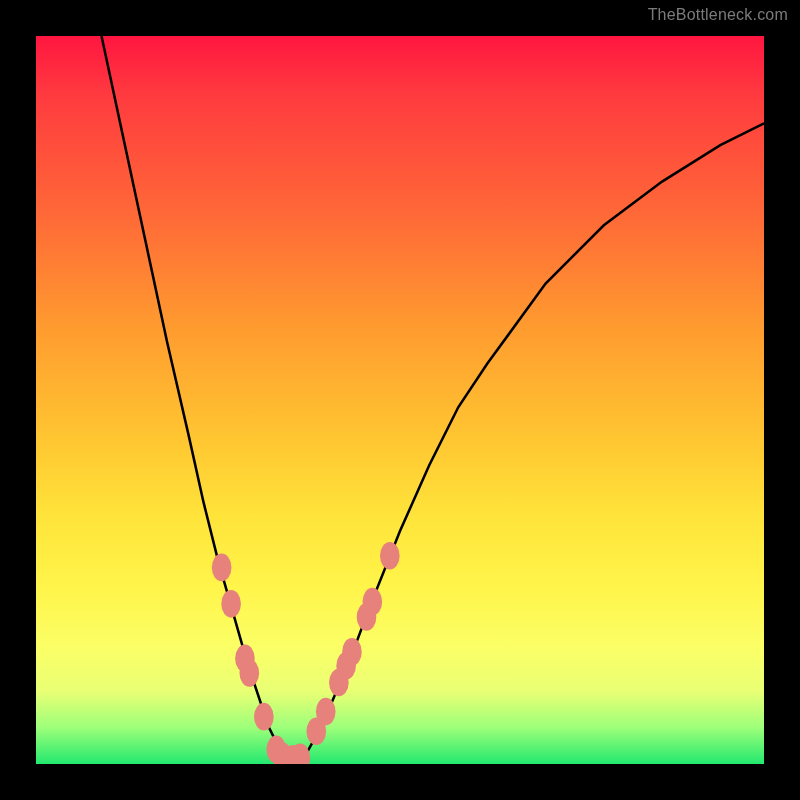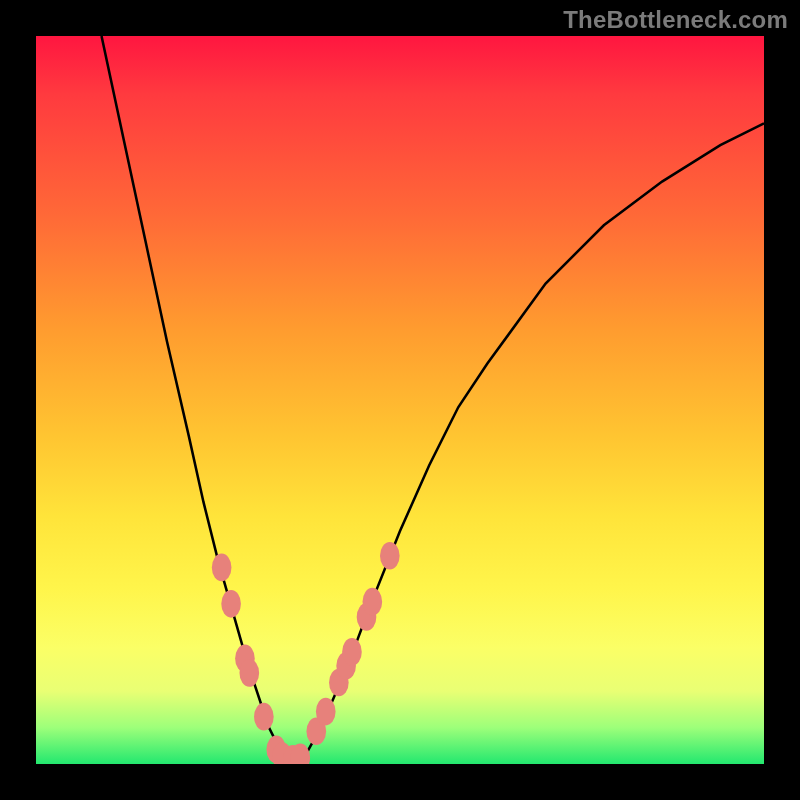--- a/index.html
+++ b/index.html
@@ -37,22 +37,22 @@
       #e9ff74 90%,
       #9dff7a 95%,
       #23e86f 100%
     );
   }
   .watermark {
     position: absolute;
     top: 6px;
     right: 12px;
     color: #7b7b7b;
-    font-size: 24px;
-    font-weight: 700;
+    font-size: 16px;
+    font-weight: 400;
     letter-spacing: 0.2px;
     user-select: none;
   }
 </style>
 </head>
 <body>
 
 <div class="frame">
   <div class="plot">
     <svg width="728" height="728" viewBox="0 0 100 100" preserveAspectRatio="none">

